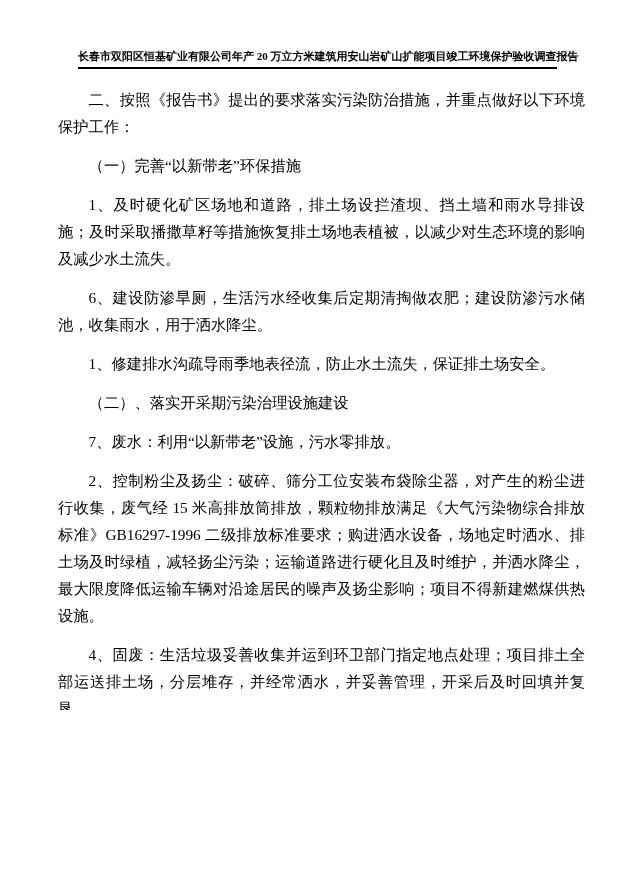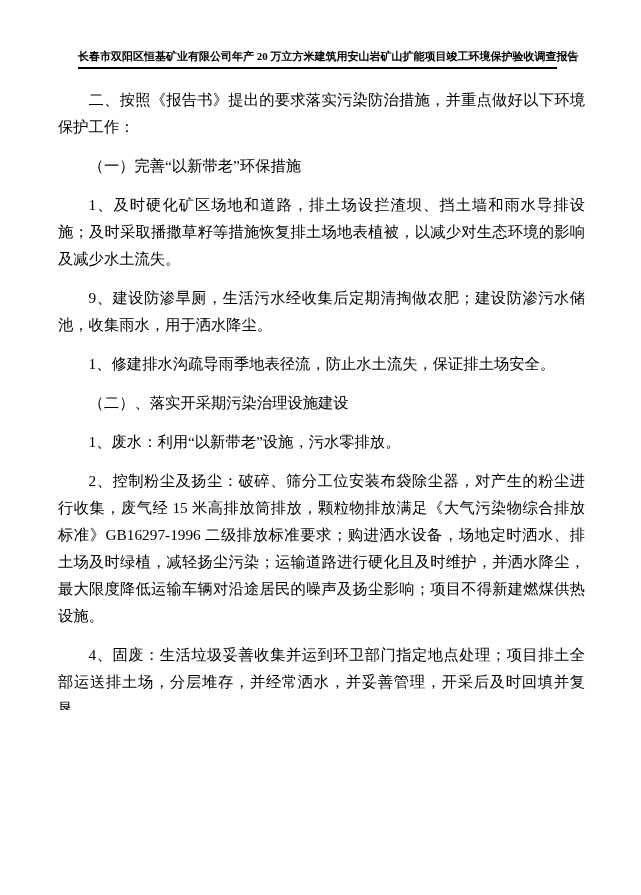--- a/index.html
+++ b/index.html
@@ -76,24 +76,24 @@
 <div class="page">
 
   <header class="doc-header">
     <span>长春市双阳区恒基矿业有限公司年产 20 万立方米建筑用安山岩矿山扩能项目竣工环境保护验收调查报告</span>
   </header>
 
   <main class="doc-body">
       <p class="para indent">二、按照《报告书》提出的要求落实污染防治措施，并重点做好以下环境保护工作：</p>
       <p class="para indent">（一）完善“以新带老”环保措施</p>
       <p class="para indent">1、及时硬化矿区场地和道路，排土场设拦渣坝、挡土墙和雨水导排设施；及时采取播撒草籽等措施恢复排土场地表植被，以减少对生态环境的影响及减少水土流失。</p>
-      <p class="para indent">9、建设防渗旱厕，生活污水经收集后定期清掏做农肥；建设防渗污水储池，收集雨水，用于洒水降尘。</p>
+      <p class="para indent">6、建设防渗旱厕，生活污水经收集后定期清掏做农肥；建设防渗污水储池，收集雨水，用于洒水降尘。</p>
       <p class="para indent">1、修建排水沟疏导雨季地表径流，防止水土流失，保证排土场安全。</p>
       <p class="para indent">（二）、落实开采期污染治理设施建设</p>
-      <p class="para indent">1、废水：利用“以新带老”设施，污水零排放。</p>
+      <p class="para indent">7、废水：利用“以新带老”设施，污水零排放。</p>
       <p class="para indent">2、控制粉尘及扬尘：破碎、筛分工位安装布袋除尘器，对产生的粉尘进行收集，废气经 15 米高排放筒排放，颗粒物排放满足《大气污染物综合排放标准》GB16297-1996 二级排放标准要求；购进洒水设备，场地定时洒水、排土场及时绿植，减轻扬尘污染；运输道路进行硬化且及时维护，并洒水降尘，最大限度降低运输车辆对沿途居民的噪声及扬尘影响；项目不得新建燃煤供热设施。</p>
       <p class="para indent">4、固废：生活垃圾妥善收集并运到环卫部门指定地点处理；项目排土全部运送排土场，分层堆存，并经常洒水，并妥善管理，开采后及时回填并复垦。</p>
       <p class="para indent">（三）、及时绿化已采区地表，场区占地面积，防止水土流失；加强排土场管理，及时维护拦渣坝、挡土墙和雨水导排设施，防止发生安全事故。</p>
   </main>
 
   <footer class="doc-footer">
     <div class="footer-company">长春市双阳区恒基矿业有限公司</div>
     <div class="footer-page-number">23</div>
   </footer>
 

